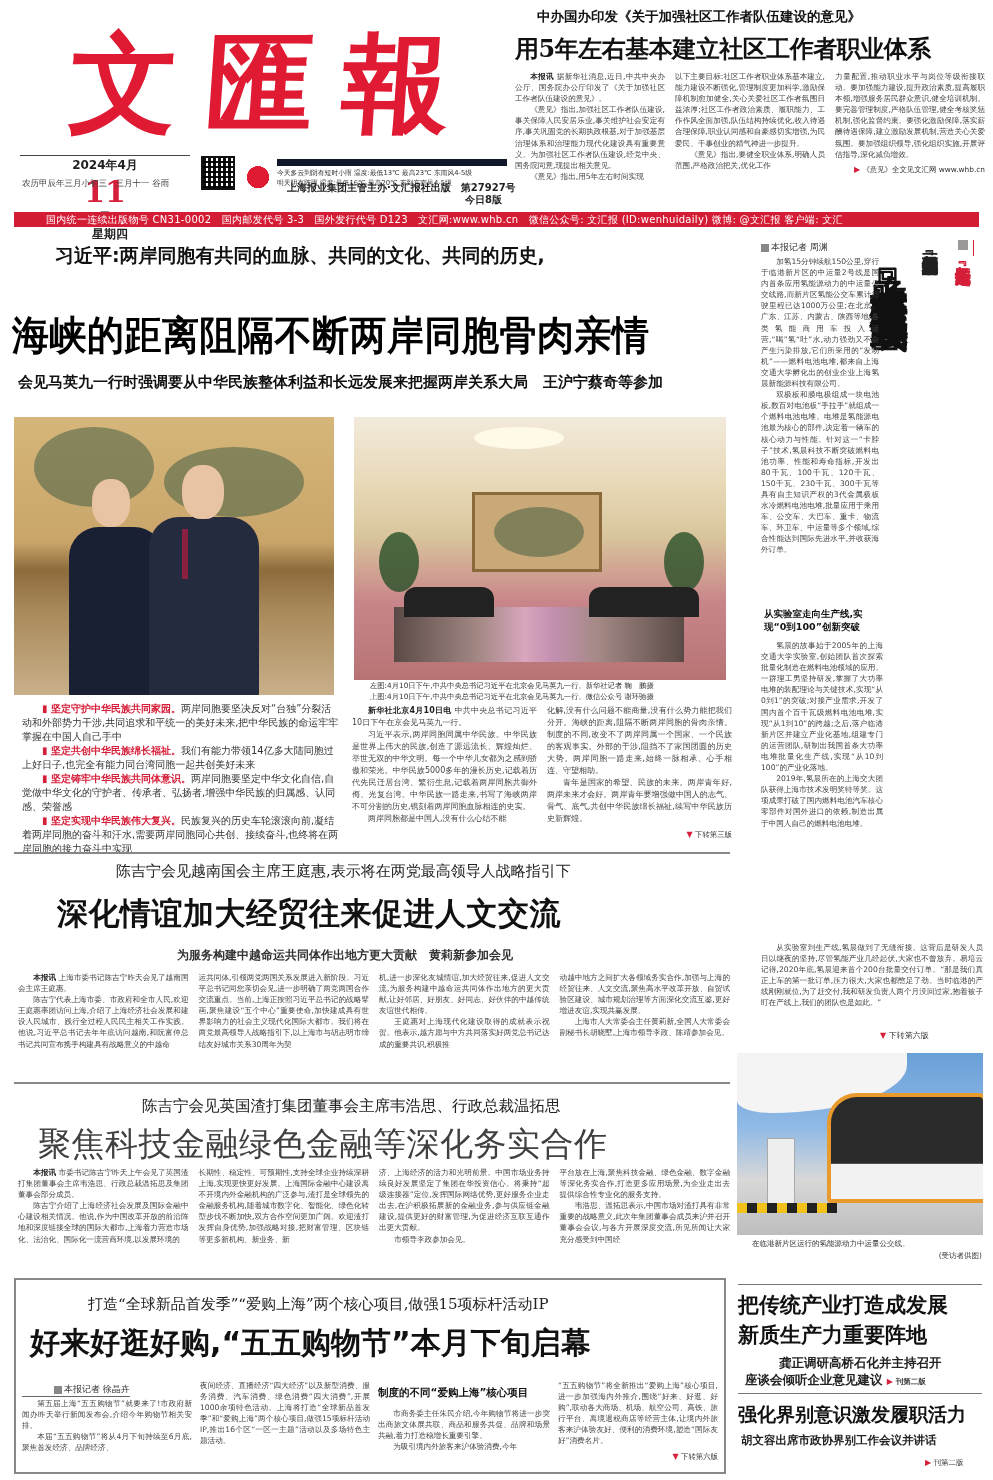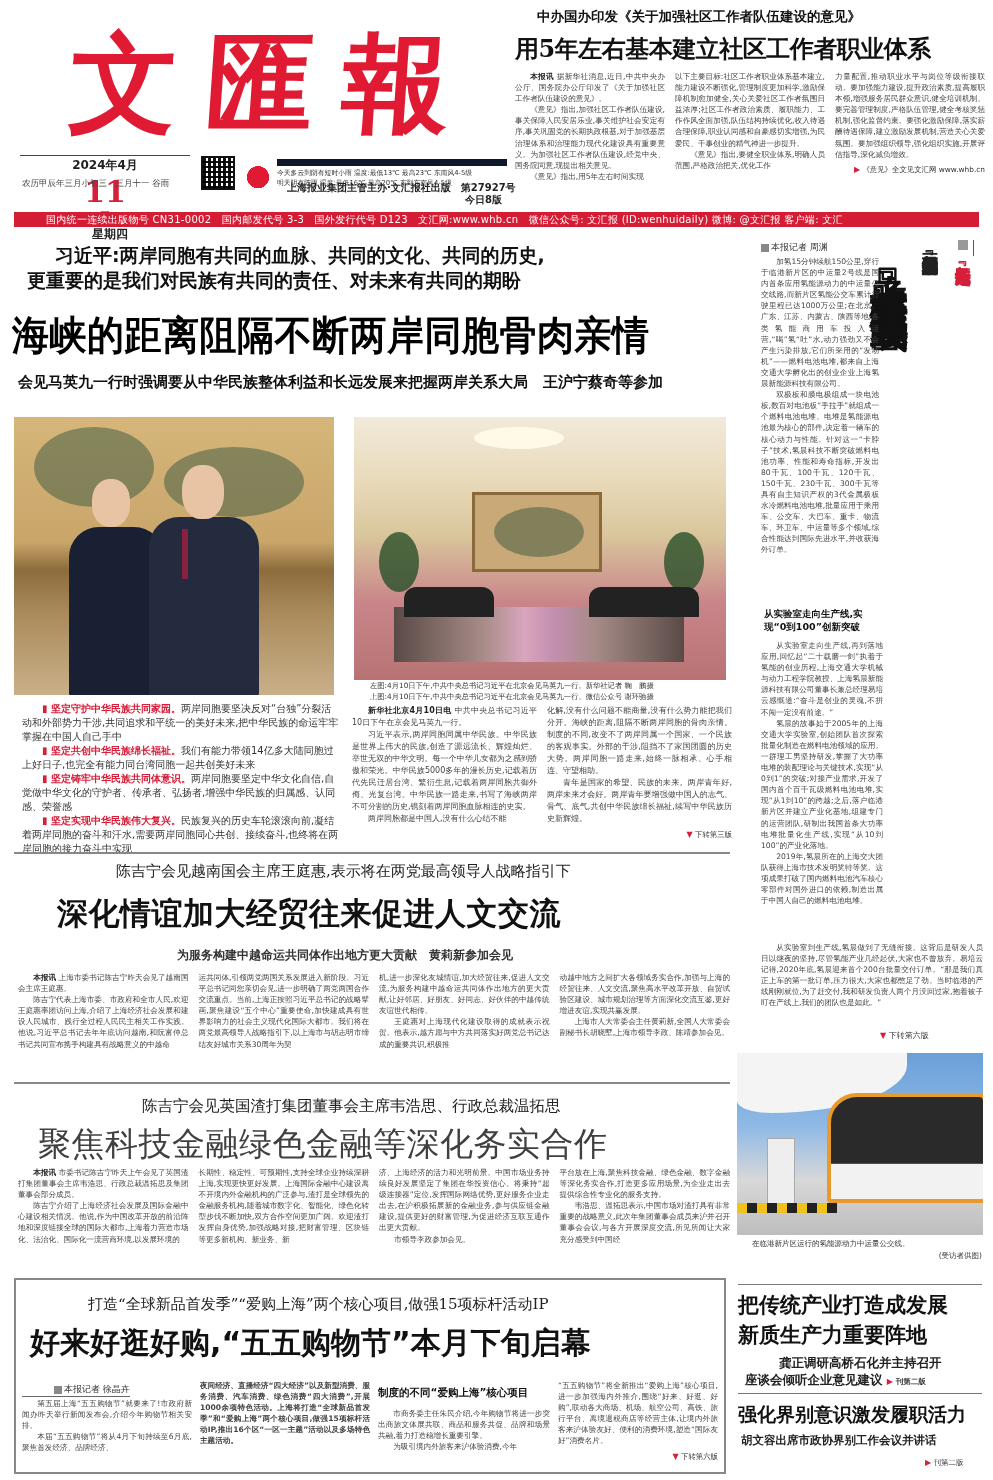--- a/index.html
+++ b/index.html
@@ -73,21 +73,21 @@
   .uk-head { left: 38px; top: 1122px; font-size: 33px; font-weight: normal; color: #404040; letter-spacing: 0.5px; }
   .uk-cols { left: 18px; top: 1167px; width: 712px; }
   .uk-cols .col { width: 172px; }
 
   
   .box { left: 14px; top: 1278px; width: 712px; height: 196px; border: 2px solid #888; }
   .box-kicker { left: 88px; top: 1295px; font-size: 15px; color: #222; }
   .box-head { left: 30px; top: 1323px; font-size: 30px; font-weight: bold; color: #111; }
   .box-byline { left: 22px; top: 1383px; font-size: 9px; color: #333; border-bottom: 1px solid #666; padding-left: 32px; }
   .box-col1 { left: 22px; top: 1398px; width: 170px; }
-  .box-col2 { left: 200px; top: 1380px; width: 170px; font-weight: bold; }
+  .box-col2 { left: 200px; top: 1380px; width: 170px; }
   .box-col3 { left: 378px; top: 1398px; width: 172px; }
   .box-col4 { left: 558px; top: 1380px; width: 160px; }
   .box-subhead { left: 378px; top: 1386px; font-size: 10.5px; font-weight: bold; color: #111; }
 
   
   .byline { font-size: 9px; color: #333; }
   .byline .sq { display: inline-block; width: 8px; height: 8px; background: #888; margin-right: 2px; vertical-align: middle; }
   .rc-byline { left: 761px; top: 241px; }
   .rc-text1 { left: 761px; top: 256px; width: 118px; }
   .rc-subhead { left: 764px; top: 607px; width: 120px; font-size: 9.5px; font-weight: bold; line-height: 13px; color: #111; }
@@ -154,21 +154,20 @@
     <p>《意见》指出,要健全职业体系,明确人员范围,严格政治把关,优化工作</p>
   </div>
   <div class="col">
     <p style="text-indent:0">力量配置,推动职业水平与岗位等级衔接联动。要加强能力建设,提升政治素质,提高履职本领,增强服务居民群众意识,健全培训机制。要完善管理制度,严格队伍管理,健全考核奖惩机制,强化监督约束。要强化激励保障,落实薪酬待遇保障,建立激励发展机制,营造关心关爱氛围。要加强组织领导,强化组织实施,开展评估指导,深化减负增效。</p>
     <div class="see-more"><span class="tri">▶</span> <span>《意见》全文见文汇网 www.whb.cn</span></div>
   </div>
 </div>
 
 <div class="abs lead-kicker">
   <span>习近平:两岸同胞有共同的血脉、共同的文化、共同的历史,</span>
-  <span class="l2">更重要的是我们对民族有共同的责任、对未来有共同的期盼</span>
 </div>
 <div class="abs lead-head">海峡的距离阻隔不断两岸同胞骨肉亲情</div>
 <div class="abs lead-sub">会见马英九一行时强调要从中华民族整体利益和长远发展来把握两岸关系大局　王沪宁蔡奇等参加</div>
 
 <div id="photo-left" class="abs photo">
   <div class="ph-tree" style="left:20px;top:10px;width:120px;height:80px"></div>
   <div class="ph-tree" style="left:150px;top:30px;width:140px;height:70px"></div>
   <div class="suit" style="left:55px;top:110px;width:95px;height:170px;background:#1a2033"></div>
   <div class="suit" style="left:135px;top:100px;width:110px;height:180px;background:#252b3e"></div>
   <div class="face" style="left:78px;top:62px;width:38px;height:48px"></div>
@@ -281,21 +280,20 @@
 <div class="abs vert rc-midhead">上海氢晨『二十载磨一剑』研发制造自主可控燃料电池电堆</div>
 <div class="abs vert rc-bighead">破解『卡脖子』,『氢』装上阵领跑零碳时代</div>
 
 <div class="abs rc-byline byline"><span class="sq"></span><span>本报记者 周渊</span></div>
 <div class="abs rc-text1 col">
   <p>加氢15分钟续航150公里,穿行于临港新片区的中运量2号线是国内首条应用氢能源动力的中运量公交线路,而新片区氢能公交车累计行驶里程已达1000万公里;在北京、广东、江苏、内蒙古、陕西等地,各类氢能商用车投入运营,“喝”氢“吐”水,动力强劲又不会产生污染排放,它们所采用的“发动机”——燃料电池电堆,都来自上海交通大学孵化出的创业企业上海氢晨新能源科技有限公司。</p>
   <p>双极板和膜电极组成一块电池板,数百对电池板“手拉手”就组成一个燃料电池电堆。电堆是氢能源电池最为核心的部件,决定着一辆车的核心动力与性能。针对这一“卡脖子”技术,氢晨科技不断突破燃料电池功率、性能和寿命指标,开发出80千瓦、100千瓦、120千瓦、150千瓦、230千瓦、300千瓦等具有自主知识产权的3代金属极板水冷燃料电池电堆,批量应用于乘用车、公交车、大巴车、重卡、物流车、环卫车、中运量等多个领域,综合性能达到国际先进水平,并收获海外订单。</p>
 </div>
 <div class="abs rc-subhead">从实验室走向生产线,实现“0到100”创新突破</div>
 <div class="abs rc-text2 col">
-  <p>从实验室走向生产线,再到落地应用,回忆起“二十载磨一剑”执着于氢能的创业历程,上海交通大学机械与动力工程学院教授、上海氢晨新能源科技有限公司董事长兼总经理易培云感慨道:“奋斗是创业的灵魂,不拼不闯一定没有前途。”</p>
   <p>氢晨的故事始于2005年的上海交通大学实验室,创始团队首次探索批量化制造在燃料电池领域的应用。一群理工男坚持研发,掌握了大功率电堆的装配理论与关键技术,实现“从0到1”的突破;对接产业需求,开发了国内首个百千瓦级燃料电池电堆,实现“从1到10”的跨越;之后,落户临港新片区并建立产业化基地,组建专门的运营团队,研制出我国首条大功率电堆批量化生产线,实现“从10到100”的产业化落地。</p>
   <p>2019年,氢晨所在的上海交大团队获得上海市技术发明奖特等奖。这项成果打破了国内燃料电池汽车核心零部件对国外进口的依赖,制造出属于中国人自己的燃料电池电堆。</p>
 </div>
 <div class="abs rc-text3 col">
   <p>从实验室到生产线,氢晨做到了无缝衔接。这背后是研发人员日以继夜的坚持,尽管氢能产业几经起伏,大家也不曾放弃。易培云记得,2020年底,氢晨迎来首个200台批量交付订单。“那是我们真正上车的第一批订单,压力很大,大家也都憋足了劲。当时临港的产线刚刚就位,为了赶交付,我和研发负责人两个月没回过家,抱着被子盯在产线上,我们的团队也是如此。”</p>
 </div>
 <div class="abs rc-more1"><span class="tri">▼</span> <span>下转第六版</span></div>
 
 <div id="photo-tram" class="abs photo">
   <div class="canopy"></div>

